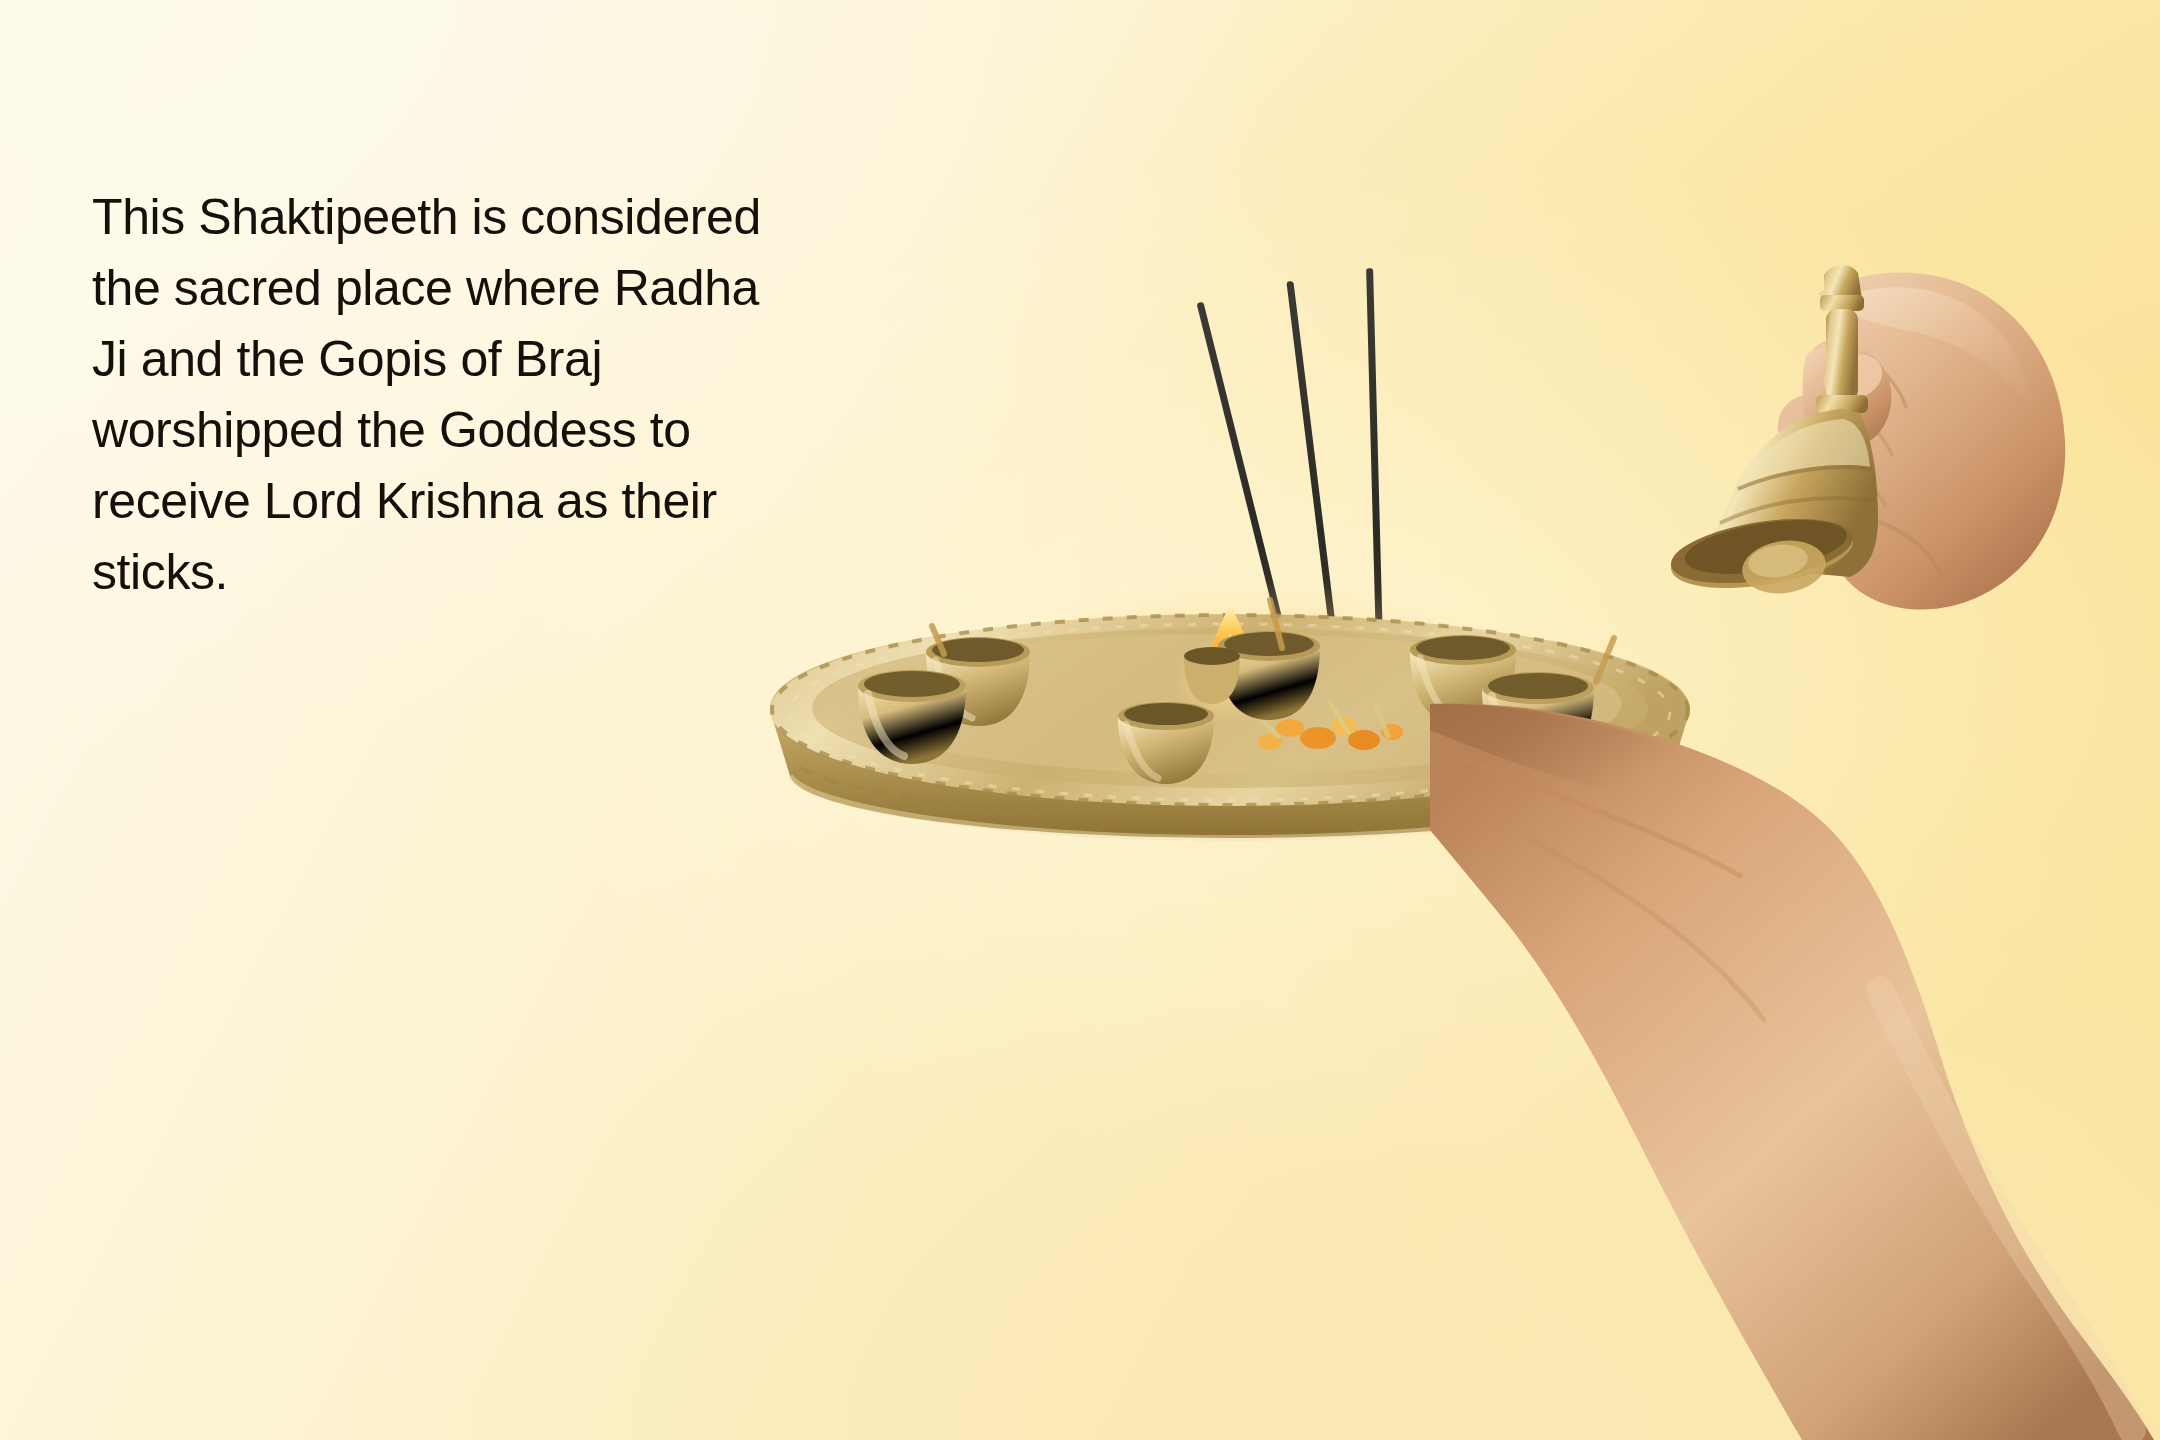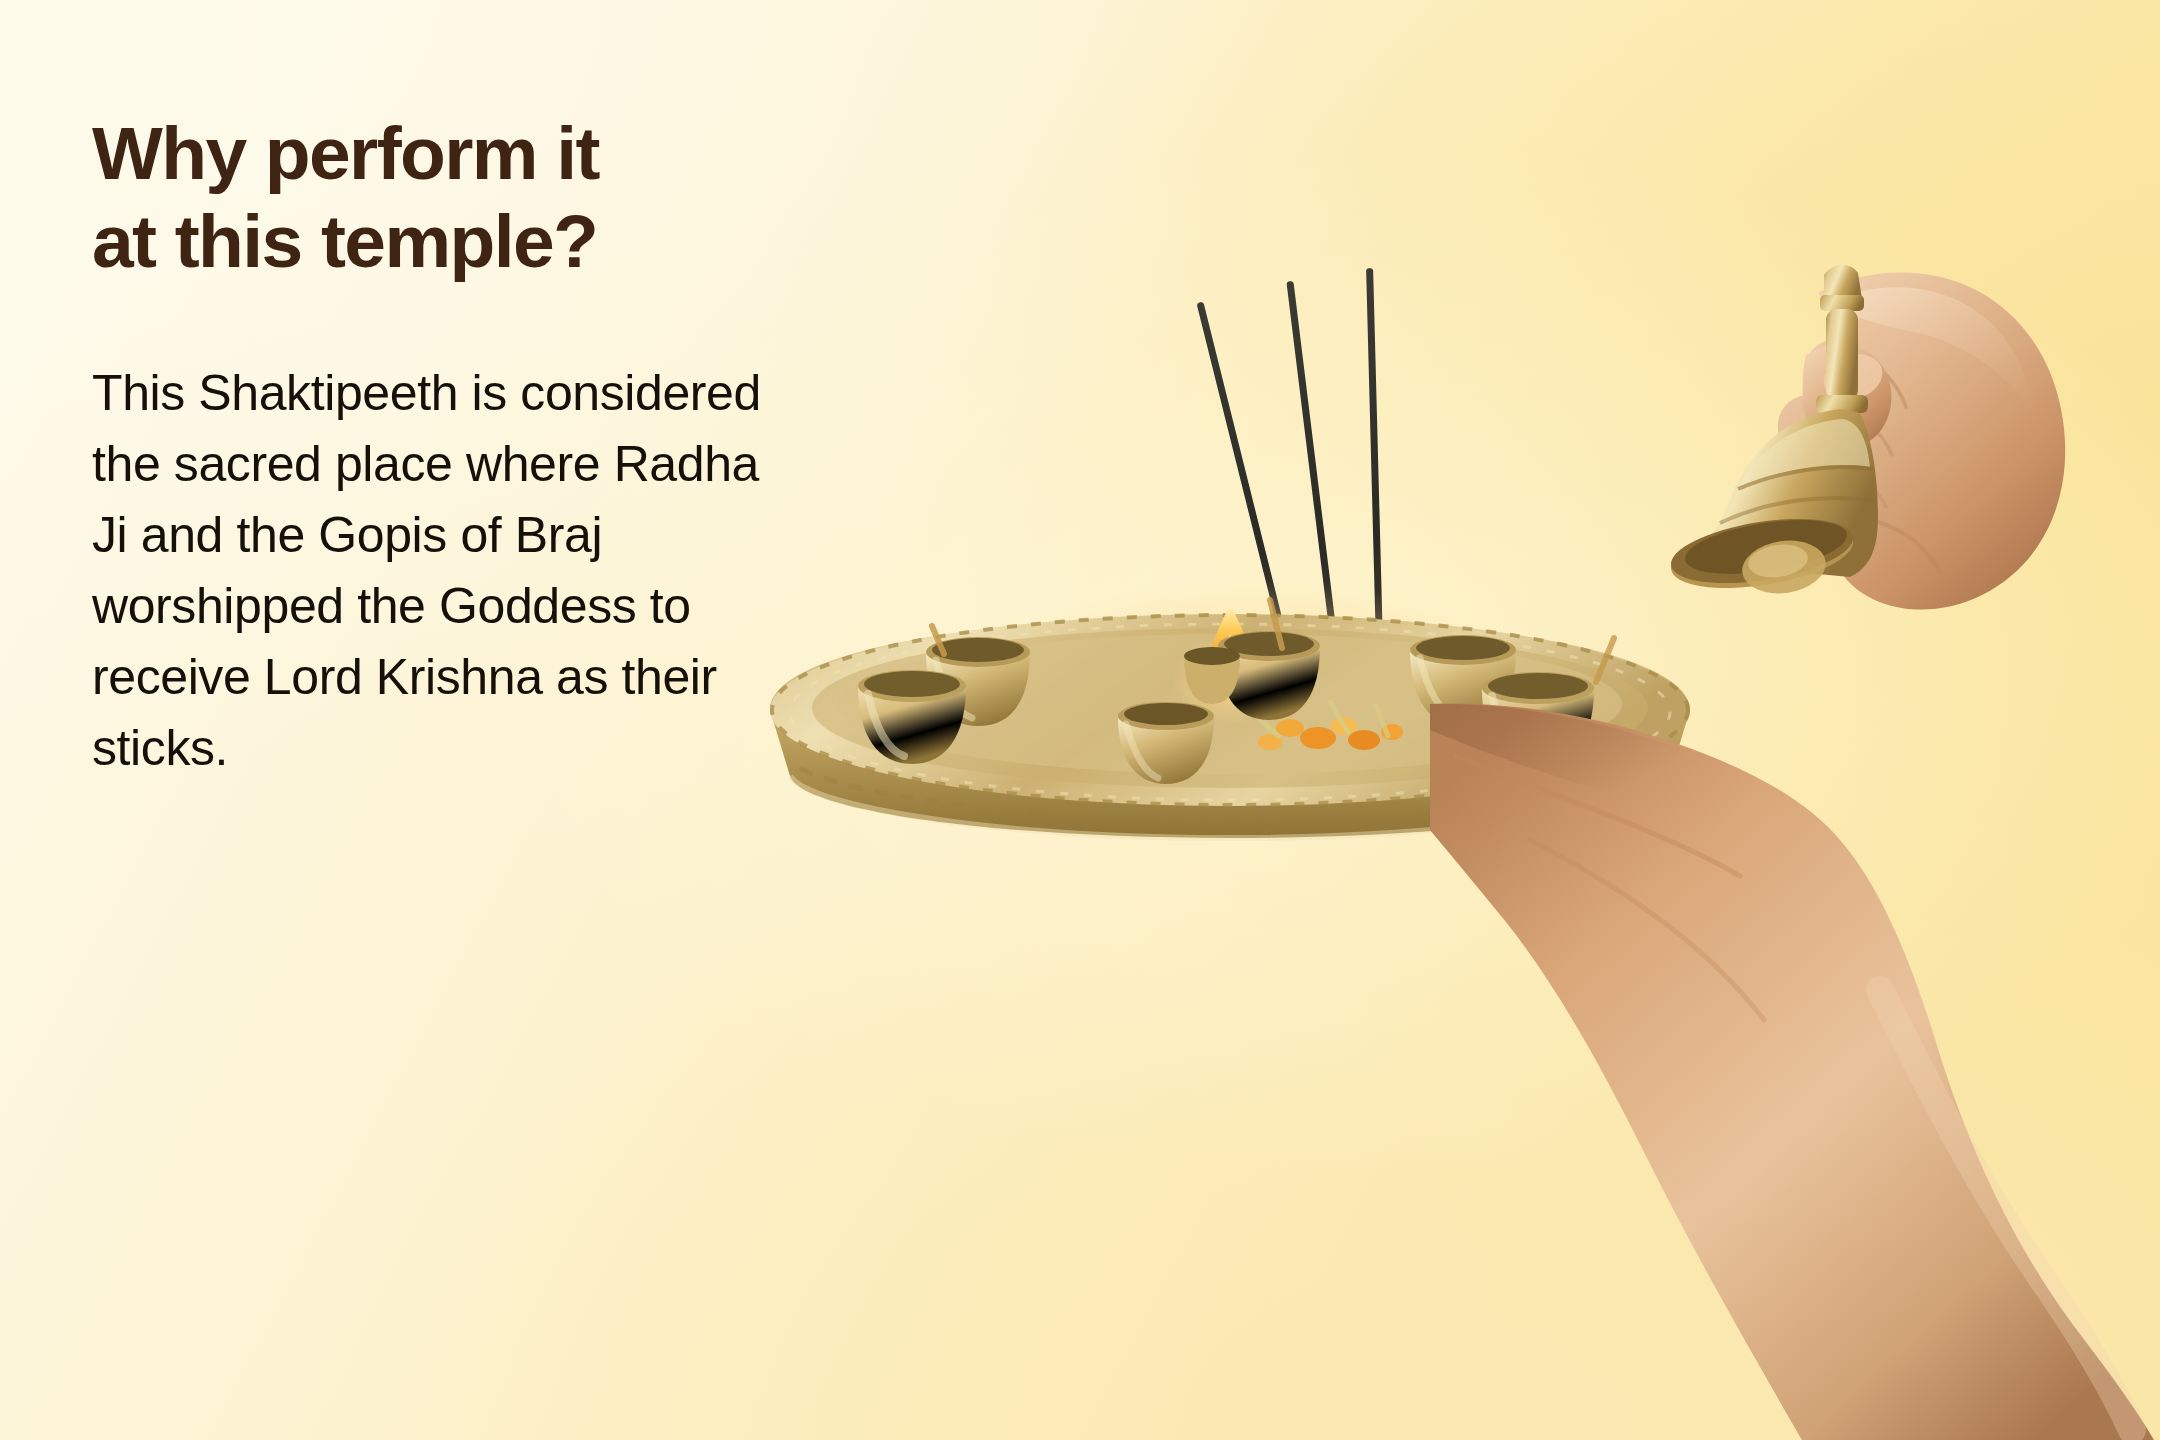--- a/index.html
+++ b/index.html
@@ -78,22 +78,20 @@
   
   .sr { position:absolute; width:1px; height:1px; overflow:hidden; clip:rect(0 0 0 0); }
 </style>
 </head>
 <body>
 
 <div id="slide">
   <div class="bg-soft"></div>
 
   <div id="text-col">
-    <h1 id="headline">Why perform it
-at this temple?</h1>
     <p id="body-copy">This Shaktipeeth is considered the sacred place where Radha Ji and the Gopis of Braj worshipped the Goddess to receive Lord Krishna as their sticks.</p>
   </div>
 
   <div id="photo">
     <span class="sr">A hand holding a brass puja thali with oil lamps, marigold flowers and burning incense sticks, while another hand rings a brass bell above it</span>
 
     <div class="incense" id="incense-1"></div>
     <div class="incense" id="incense-2"></div>
     <div class="incense" id="incense-3"></div>
 

